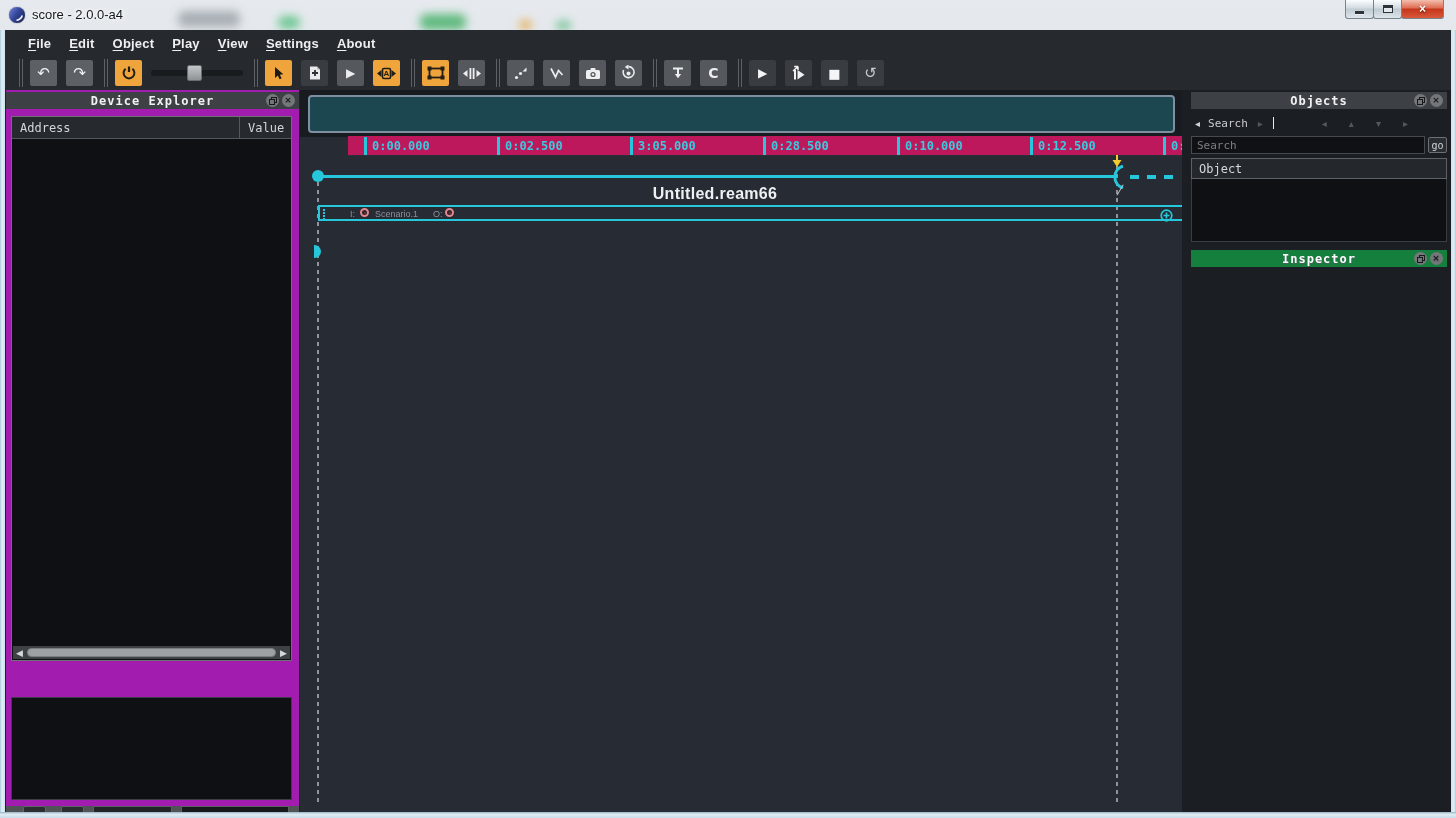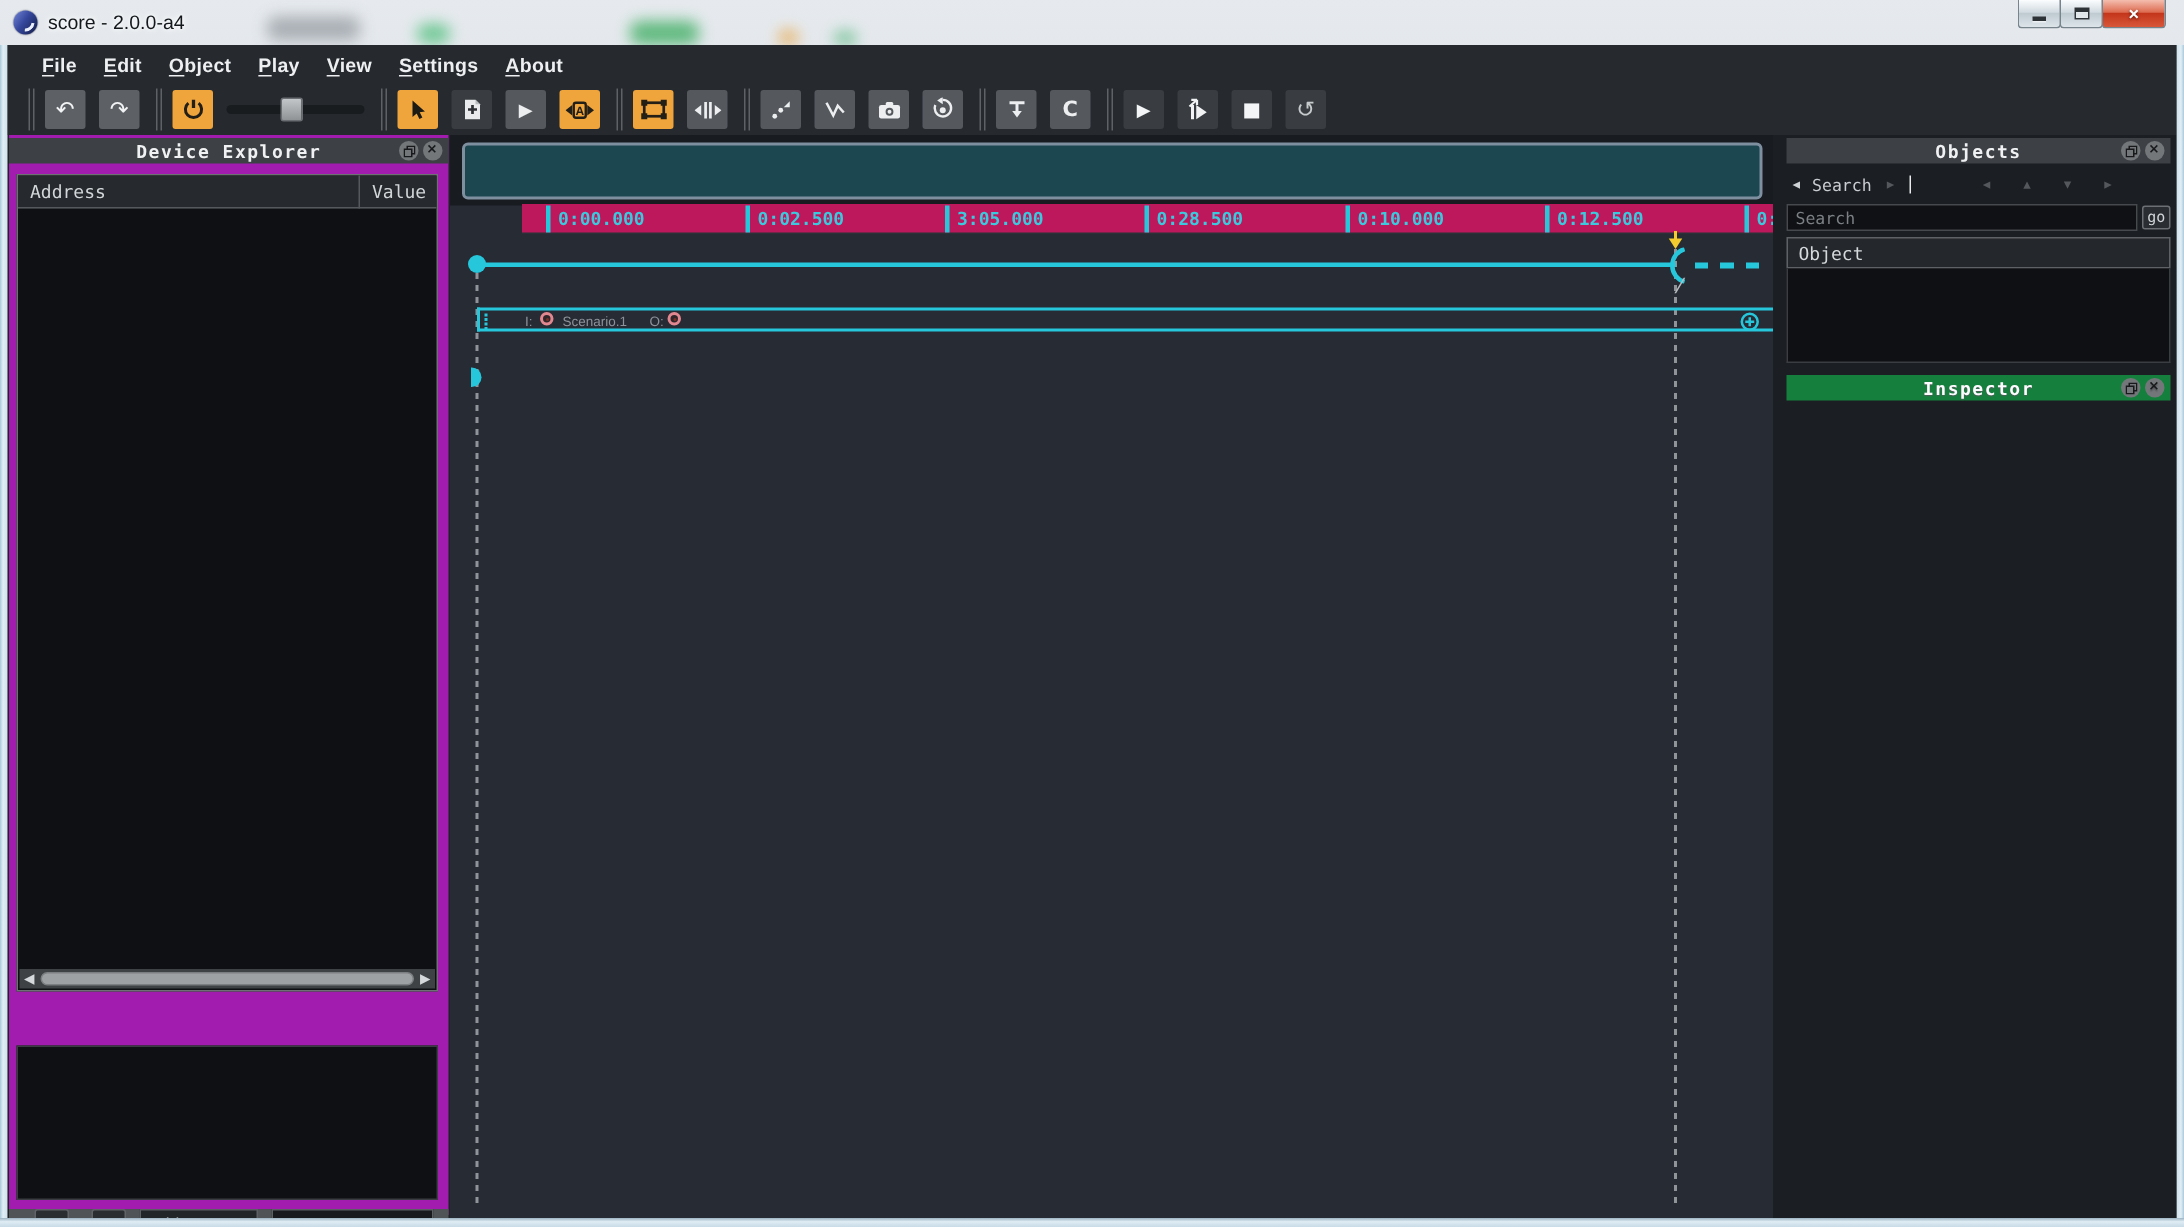--- a/index.html
+++ b/index.html
@@ -371,20 +371,21 @@
         </svg>
       </div>
       <div class="interval-line"></div>
       <div class="start-node"></div>
       <div class="end-hook">
         <svg width="18" height="24" viewBox="0 0 18 24">
           <path d="M13 1 A 11.5 11.5 0 0 0 13 23" stroke="var(--accent)" stroke-width="3" fill="none"></path>
         </svg>
       </div>
       <div class="dash-ext"></div>
+      <div class="scn-title">Untitled.ream66</div>
       <div class="scn-slash">/</div>
       <div class="track-box">
         <div class="vdots">
             <i></i>
             <i></i>
             <i></i>
             <i></i>
           </div>
         <span class="track-lbl" style="left:30px">I:</span>
         <span class="io-dot" style="left:40px"></span>

